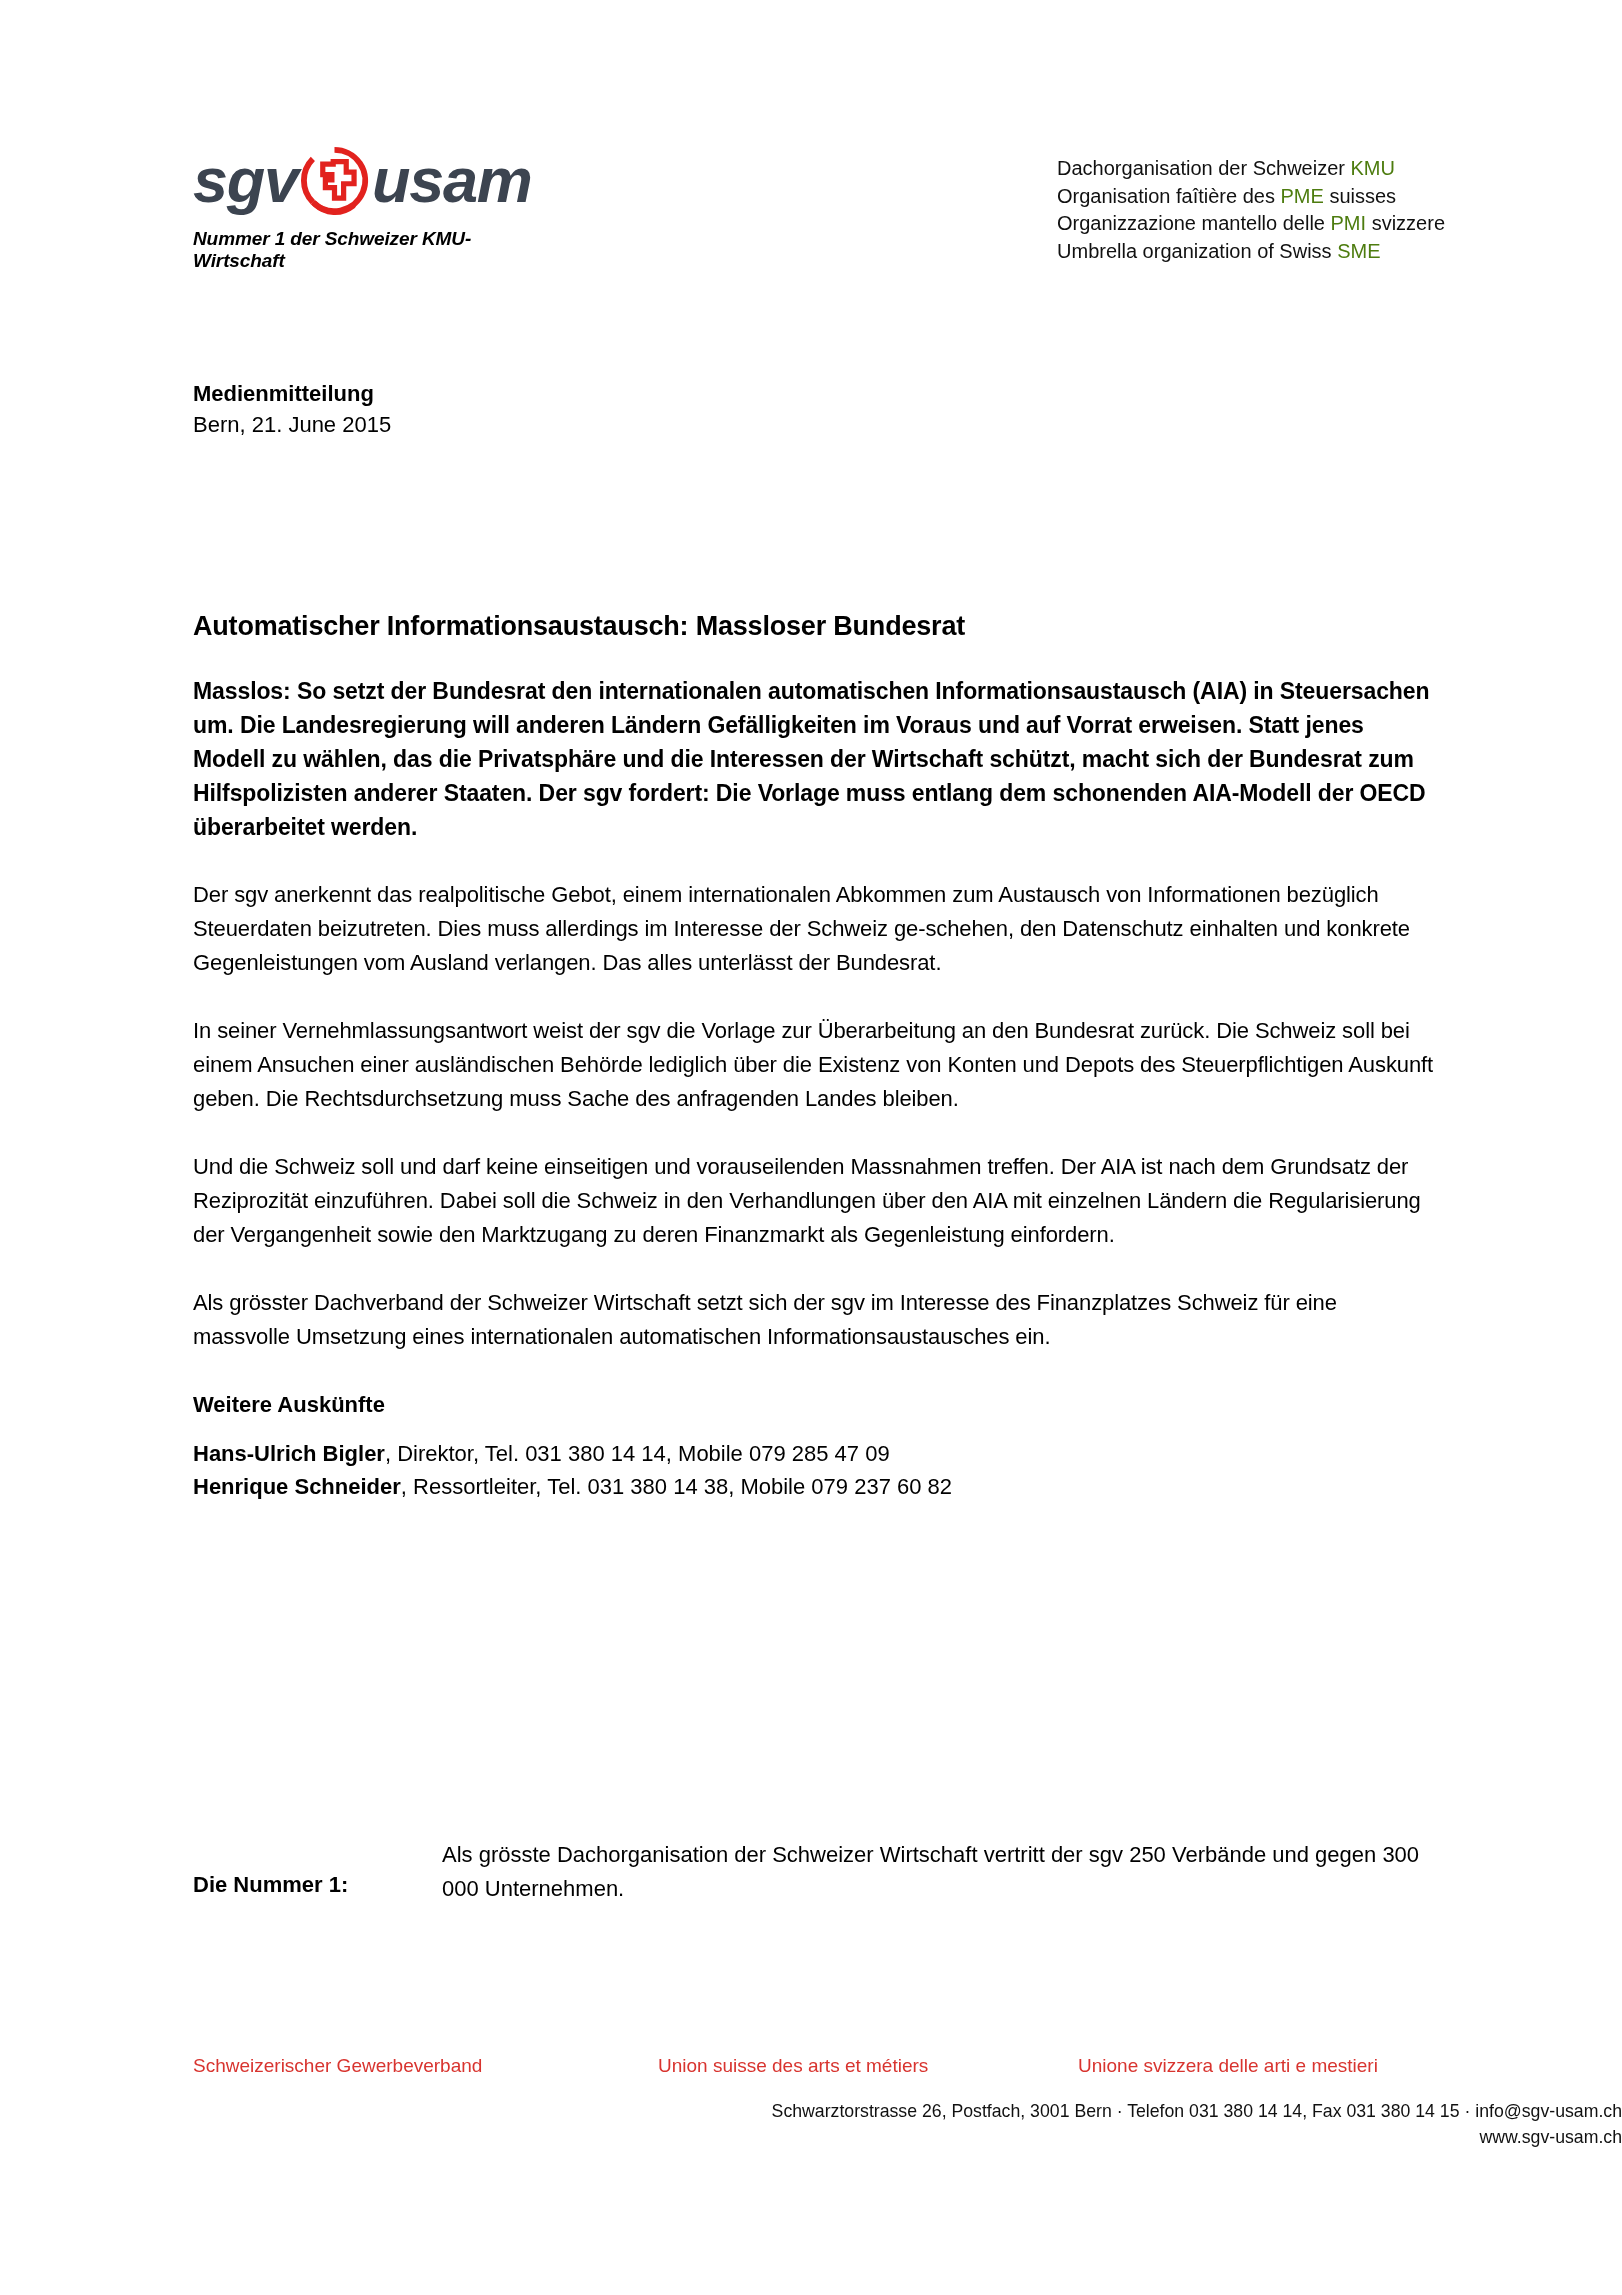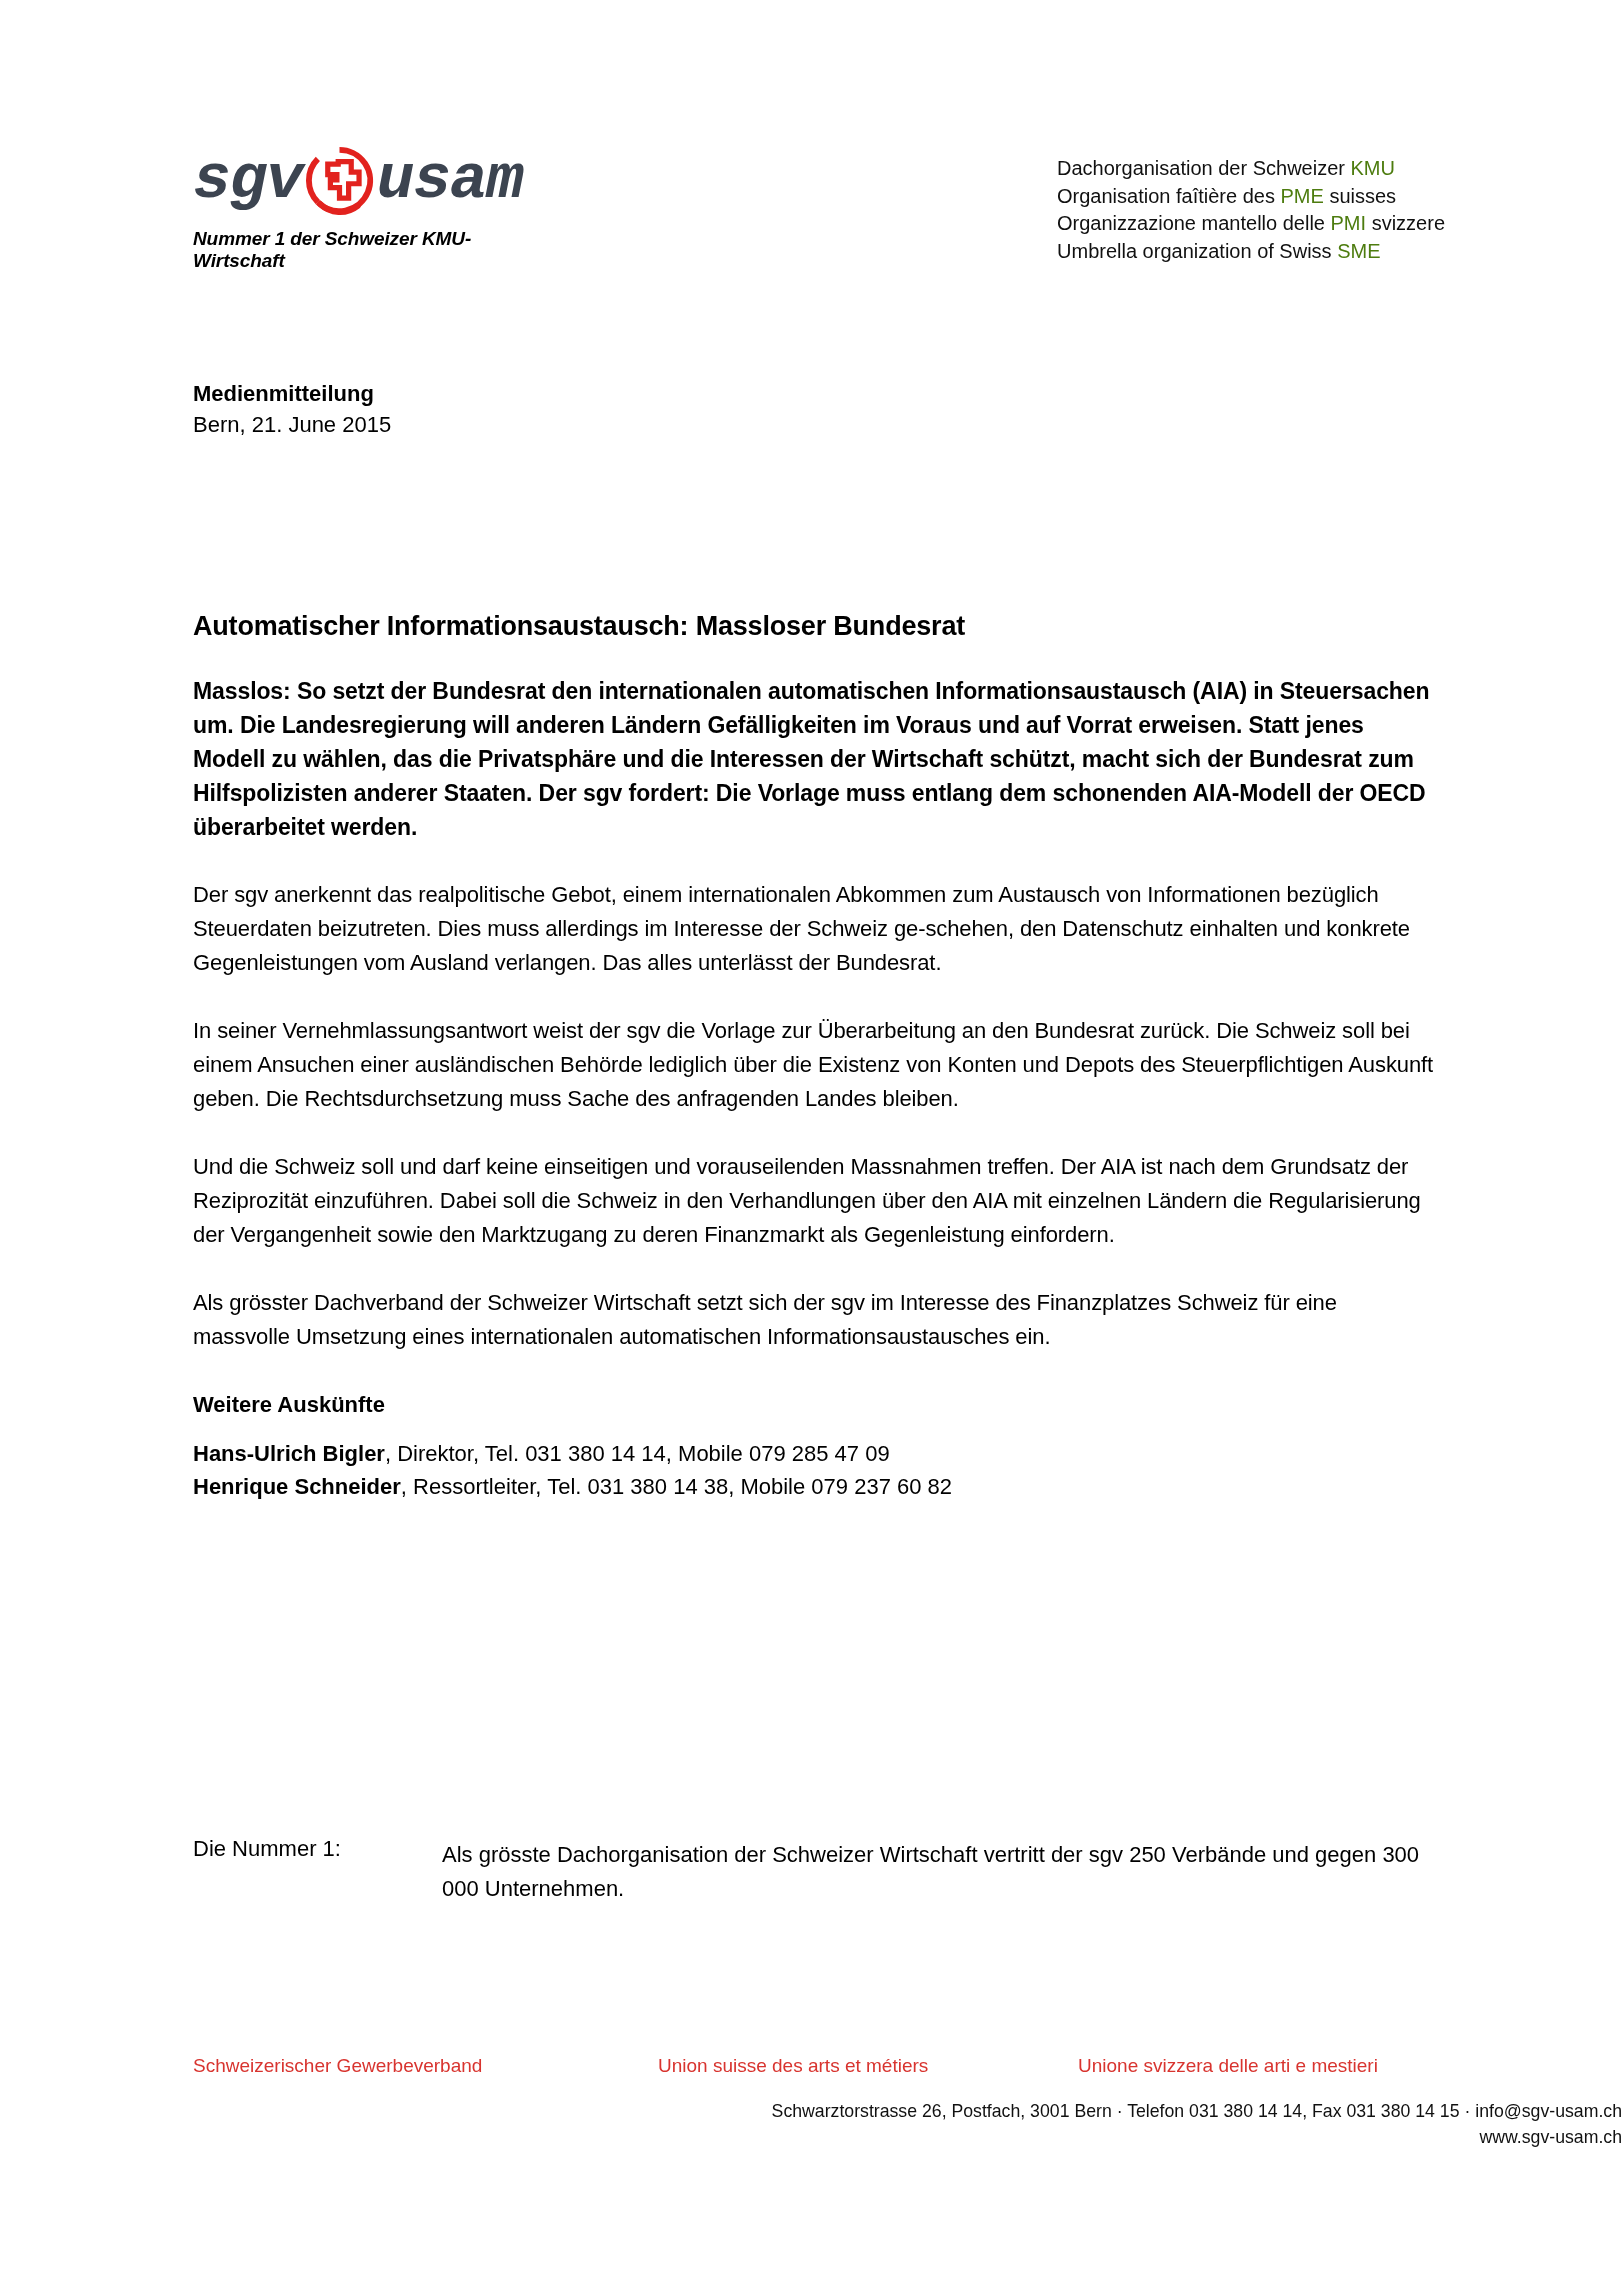--- a/index.html
+++ b/index.html
@@ -35,21 +35,21 @@
   .logo-block {
     position: relative;
     width: 366px;
   }
   .logo-wordmark {
     display: flex;
     align-items: center;
     height: 79px;
   }
   .logo-text {
-    font-family: Liberation Mono, monospace;
+    font-family: Liberation Sans, sans-serif;
     font-style: italic;
     font-weight: bold;
     font-size: 63px;
     letter-spacing: -1.3px;
     color: #3c4450;
     line-height: 1;
   }
   .logo-mark {
     position: relative;
     width: 73px;
@@ -130,23 +130,24 @@
   .nummer {
     position: absolute;
     left: 193px;
     top: 1832px;
     width: 1243px;
     display: flex;
     font-size: 22px;
     line-height: 34px;
   }
   .nummer .label {
-    font-weight: normal;
+    font-weight: bold;
     width: 249px;
     flex: 0 0 249px;
+    margin-top: 36px;
   }
   .nummer .desc { flex: 1 1 auto; margin-top: 6px; }
 
   
   .footer {
     position: absolute;
     left: 0;
     right: 0;
     top: 2055px;
   }

